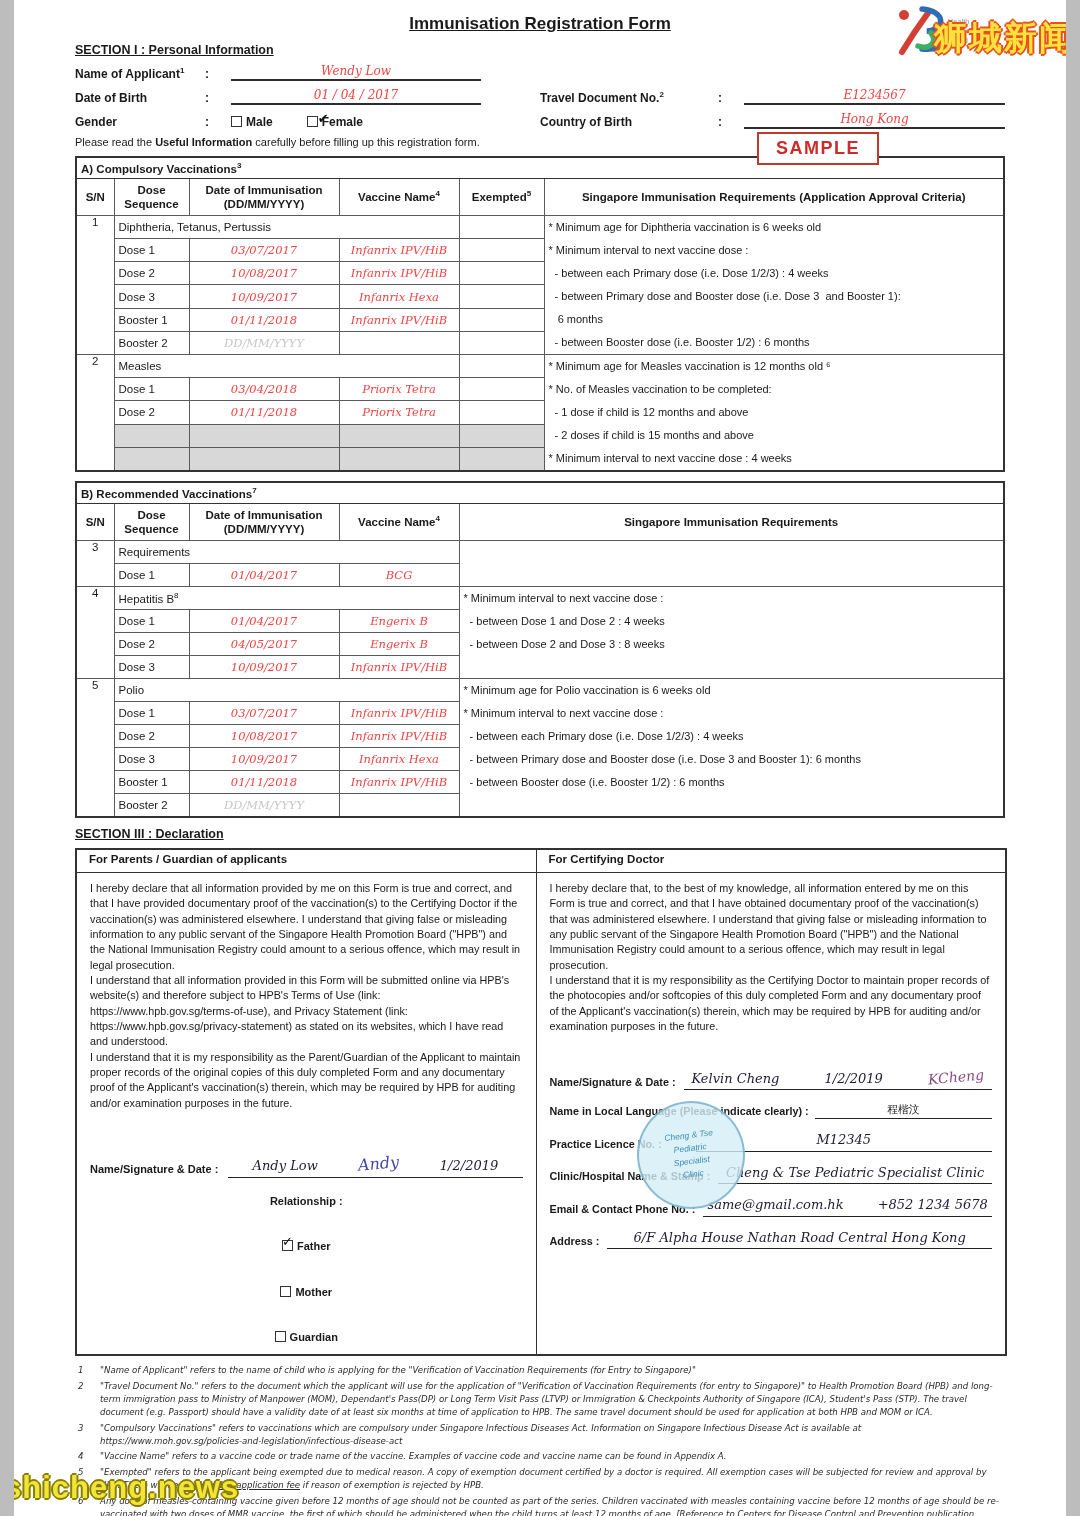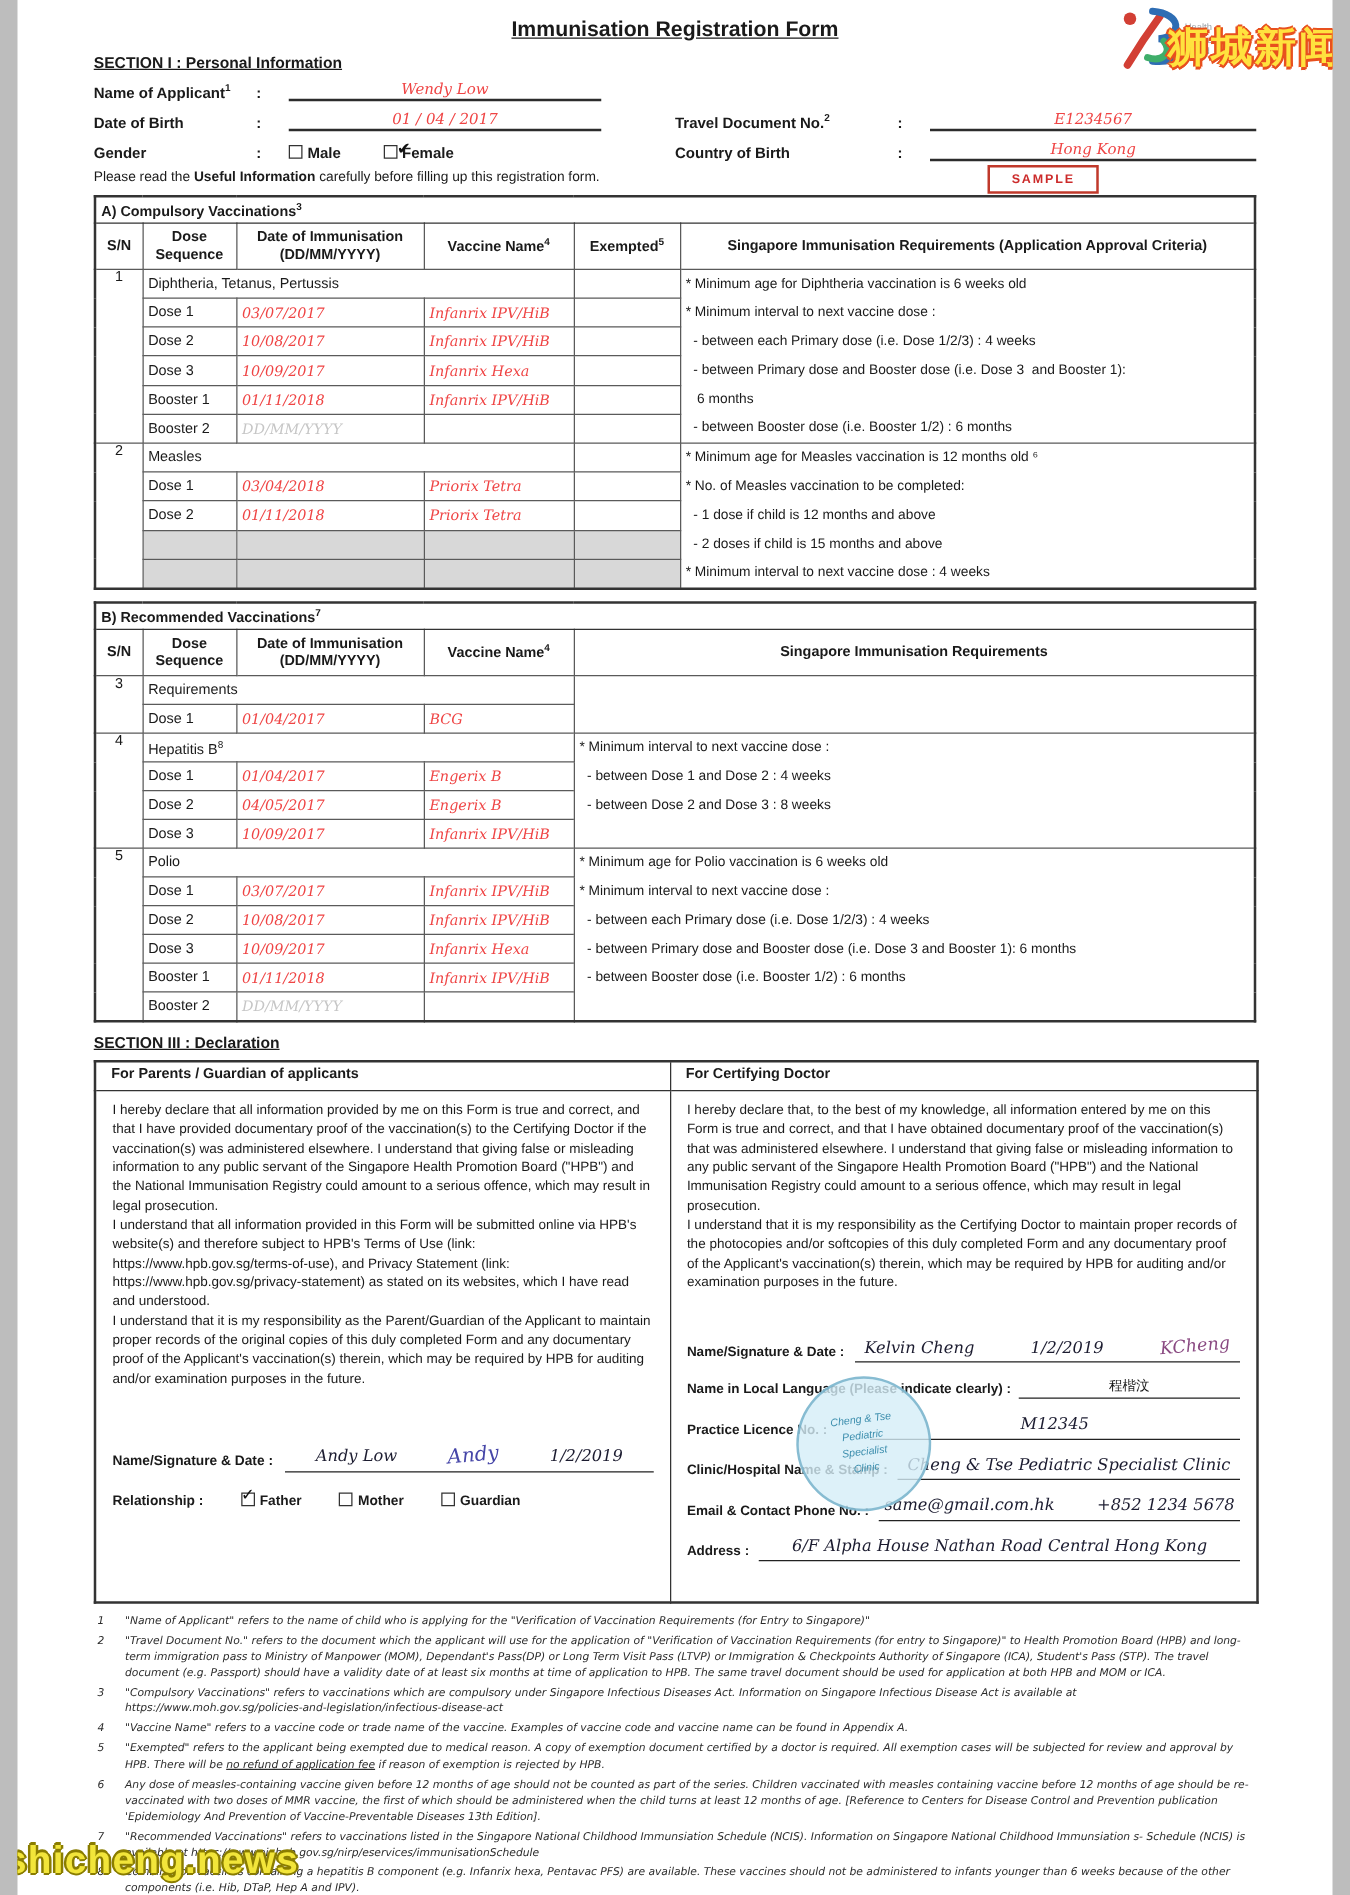--- a/index.html
+++ b/index.html
@@ -33,44 +33,44 @@
   
   .cb{display:inline-block;width:9px;height:9px;border:1.3px solid #333;margin:0 4px 0 0;position:relative;vertical-align:-1px;}
   .tick{position:absolute;left:-1px;top:-8px;font-size:13px;font-weight:bold;color:#111;}
   .olabel{position:relative;display:inline-block;}
   .olabel .tick2{position:absolute;left:-4px;top:-4px;font-size:13px;font-weight:bold;color:#111;}
   .gender-group{display:flex;gap:34px;font-weight:bold;}
   
   .s2wrap{position:relative;}
   .note{font-size:11px;margin:4px 0 8px 0;}
   .sample{position:absolute;right:126px;top:-4px;border:2.5px solid #c0392b;background:#fff;
-    color:#cc2b2b;font-weight:bold;font-size:10px;letter-spacing:1.5px;padding:4px 17px;}
+    color:#cc2b2b;font-weight:bold;font-size:18px;letter-spacing:1.5px;padding:4px 17px;}
   
   table.vax{border-collapse:collapse;width:930px;table-layout:fixed;border:2px solid #333;margin-bottom:9px;}
   table.vax td{border:1px solid #5a5a5a;font-size:11.5px;padding:0 4px;height:22px;overflow:hidden;}
   table.vax tr.ttl td{font-weight:bold;font-size:11.5px;height:20px;border-bottom:1.5px solid #333;}
   table.vax tr.hdr td{font-weight:bold;text-align:center;height:36px;line-height:1.25;vertical-align:middle;}
   td.sn{text-align:center;vertical-align:top;padding-top:2px;}
-  td.c{}
+  td.c{text-align:center;}
   td.req{vertical-align:top;padding:2px 6px;}
   .req-line{height:23px;line-height:23px;white-space:pre;font-size:11px;}
   tr.grey td.g{background:#d8d8d8;}
   
   table.decl{border-collapse:collapse;width:930px;table-layout:fixed;border:2px solid #333;margin-top:2px;}
   table.decl td{border:1.5px solid #333;vertical-align:top;}
   table.decl td.dh{font-weight:bold;font-size:11.5px;padding:3px 12px;height:16px;}
   table.decl td.db{padding:8px 13px;font-size:10.8px;line-height:1.42;height:392px;position:relative;}
   .para{margin:0;}
   .sig-row{margin-top:42px;display:flex;align-items:flex-end;font-size:11px;font-weight:bold;}
   .sig-label{flex:none;margin-right:10px;}
   .sig-line{flex:1;border-bottom:1.8px solid #222;display:flex;justify-content:space-around;align-items:flex-end;padding:0 4px 1px 4px;font-weight:normal;}
   .script{font-family:"DejaVu Serif",serif;font-style:italic;display:inline-block;transform:rotate(-5deg);}
   .sig-blue{color:#4646a8;font-size:16px;}
   .sig-plum{color:#8a4a82;font-size:14px;}
-  .rel-row{margin-top:16px;display:flex;gap:30px;font-size:11px;font-weight:bold;align-items:center;}
+  .rel-row{margin-top:16px;display:flex;gap:30px;font-size:11px;font-weight:bold;align-items:center;flex-direction:column;}
   .fld{display:flex;align-items:flex-end;margin-top:12px;font-size:10.8px;font-weight:bold;}
   .fld .line{flex:1;border-bottom:1.8px solid #222;min-height:15px;display:flex;justify-content:center;gap:34px;align-items:flex-end;font-weight:normal;padding-bottom:1px;}
   .fld .line.sb{justify-content:space-between;padding:0 8px 1px 8px;}
   .hand-lg{font-family:"DejaVu Serif",serif;font-style:italic;color:#1c1c30;font-size:13px;}
   .stamp{position:absolute;left:100px;top:228px;width:104px;height:104px;border-radius:50%;
     border:2px solid rgba(105,170,196,.75);background:rgba(213,238,248,.8);transform:rotate(-7deg);
     display:flex;flex-direction:column;justify-content:center;align-items:center;
     color:#3e8fae;font-size:8.5px;font-style:italic;line-height:1.55;z-index:2;text-align:center;}
   
   .fns{margin-top:8px;}

